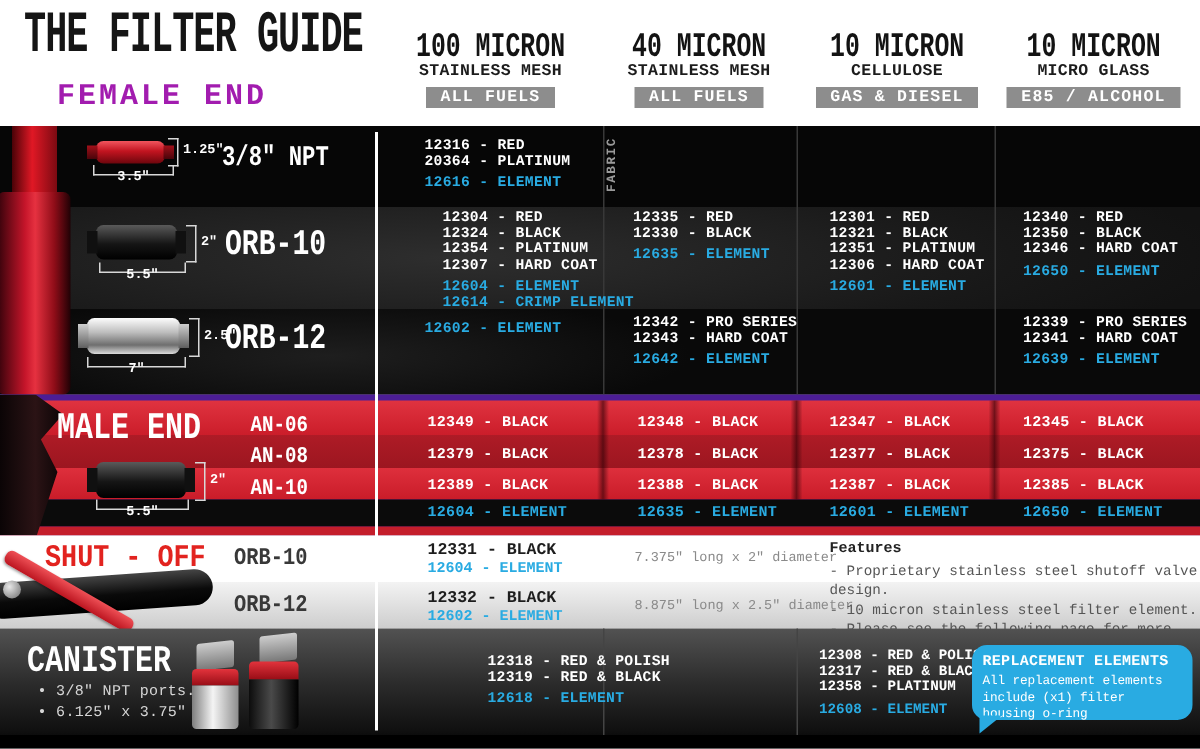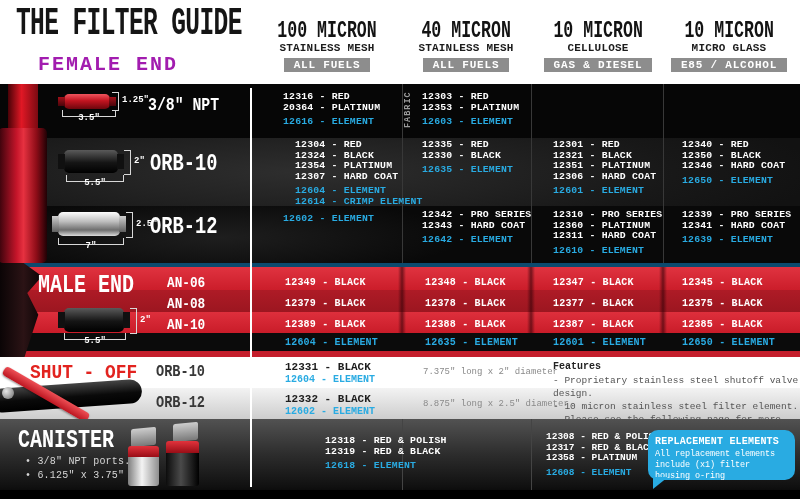--- a/index.html
+++ b/index.html
@@ -45,21 +45,21 @@
   .frow2{position:absolute;left:0;top:54px;width:800px;height:68px;
          background:radial-gradient(ellipse 520px 80px at 300px 50%,#2e2e2e,#181818 72%,#121212);}
   .frow3{position:absolute;left:0;top:122px;width:800px;height:57px;
          background:radial-gradient(ellipse 320px 55px at 220px 55%,#1e1e1e,#090909 75%);}
   .fabric{position:absolute;writing-mode:vertical-rl;transform:rotate(180deg);font-size:8.5px;
           font-weight:bold;color:#9a9a9a;letter-spacing:1px;height:36px;text-align:center;}
   .bottle-neck{position:absolute;left:8px;top:0;width:30px;height:46px;
                background:linear-gradient(90deg,#4a0207,#e01825 45%,#7c0a12);}
   .bottle-body{position:absolute;left:-2px;top:44px;width:49px;height:135px;border-radius:5px;
                background:linear-gradient(90deg,#32020a 0%,#c5152a 38%,#e63140 52%,#8f0d18 78%,#200105 100%);}
-  .male{position:absolute;left:0;top:263px;width:800px;height:94px;background:#0c4a6e;}
+  .male{position:absolute;left:0;top:263px;width:800px;height:94px;background:#4c1d95;}
   .mband{position:absolute;left:0;width:800px;}
   .mrow-a{top:4px;height:23px;background:linear-gradient(180deg,#e03340,#cb1d2a);}
   .mrow-b{top:27px;height:22px;background:linear-gradient(180deg,#ae1b26,#9c1620);}
   .mrow-c{top:49px;height:21px;background:linear-gradient(180deg,#de2f3c,#c91c29);}
   .mrow-el{top:70px;height:18px;background:#0b0b0b;}
   .mrow-bt{top:88px;height:6px;background:#c41e2b;}
   .mshadow{position:absolute;top:4px;height:66px;width:8px;
            background:linear-gradient(90deg,transparent,rgba(45,0,6,.6),transparent);}
   .mcell{position:absolute;font-size:10px;font-weight:bold;color:#fff;letter-spacing:.2px;white-space:nowrap;}
   .mcell.el{color:#29abe2;}
@@ -144,25 +144,20 @@
     <div class="vbr" style="left:112px;top:8px;height:17px;"></div>
     <div class="vlabel" style="left:122px;top:11px;">1.25"</div>
     <div class="hdim" style="left:62px;top:26px;width:52px;"><span>3.5"</span></div>
     <div class="rowlabel" style="left:148px;top:10px;font-size:19px;">3/8" NPT</div>
     <div class="cell" style="left:283px;top:8px;">
       <div class="parts">12316 - RED
 20364 - PLATINUM</div>
       <div class="elems">12616 - ELEMENT</div>
     </div>
     <div class="fabric" style="left:403px;top:8px;">FABRIC</div>
-    <div class="cell" style="left:422px;top:8px;">
-      <div class="parts">12303 - RED
-12353 - PLATINUM</div>
-      <div class="elems">12603 - ELEMENT</div>
-    </div>
 
     <div class="capsule cap-black" style="left:64px;top:66px;width:54px;height:23px;"></div>
     <div class="vbr" style="left:124px;top:66px;height:23px;"></div>
     <div class="vlabel" style="left:134px;top:72px;">2"</div>
     <div class="hdim" style="left:66px;top:91px;width:56px;"><span>5.5"</span></div>
     <div class="rowlabel" style="left:150px;top:66px;font-size:24px;">ORB-10</div>
     <div class="cell" style="left:295px;top:56px;">
       <div class="parts">12304 - RED
 12324 - BLACK
 12354 - PLATINUM
@@ -194,26 +189,20 @@
     <div class="vlabel" style="left:136px;top:135px;">2.5"</div>
     <div class="hdim" style="left:58px;top:154px;width:64px;"><span>7"</span></div>
     <div class="rowlabel" style="left:150px;top:129px;font-size:24px;">ORB-12</div>
     <div class="cell" style="left:283px;top:126px;">
       <div class="elems">12602 - ELEMENT</div>
     </div>
     <div class="cell" style="left:422px;top:126px;">
       <div class="parts">12342 - PRO SERIES
 12343 - HARD COAT</div>
       <div class="elems">12642 - ELEMENT</div>
-    </div>
-    <div class="cell" style="left:553px;top:126px;">
-      <div class="parts">12310 - PRO SERIES
-12360 - PLATINUM
-12311 - HARD COAT</div>
-      <div class="elems">12610 - ELEMENT</div>
     </div>
     <div class="cell" style="left:682px;top:126px;">
       <div class="parts">12339 - PRO SERIES
 12341 - HARD COAT</div>
       <div class="elems">12639 - ELEMENT</div>
     </div>
   </div>
 
   <div class="male">
     <div class="mband mrow-a"></div>

